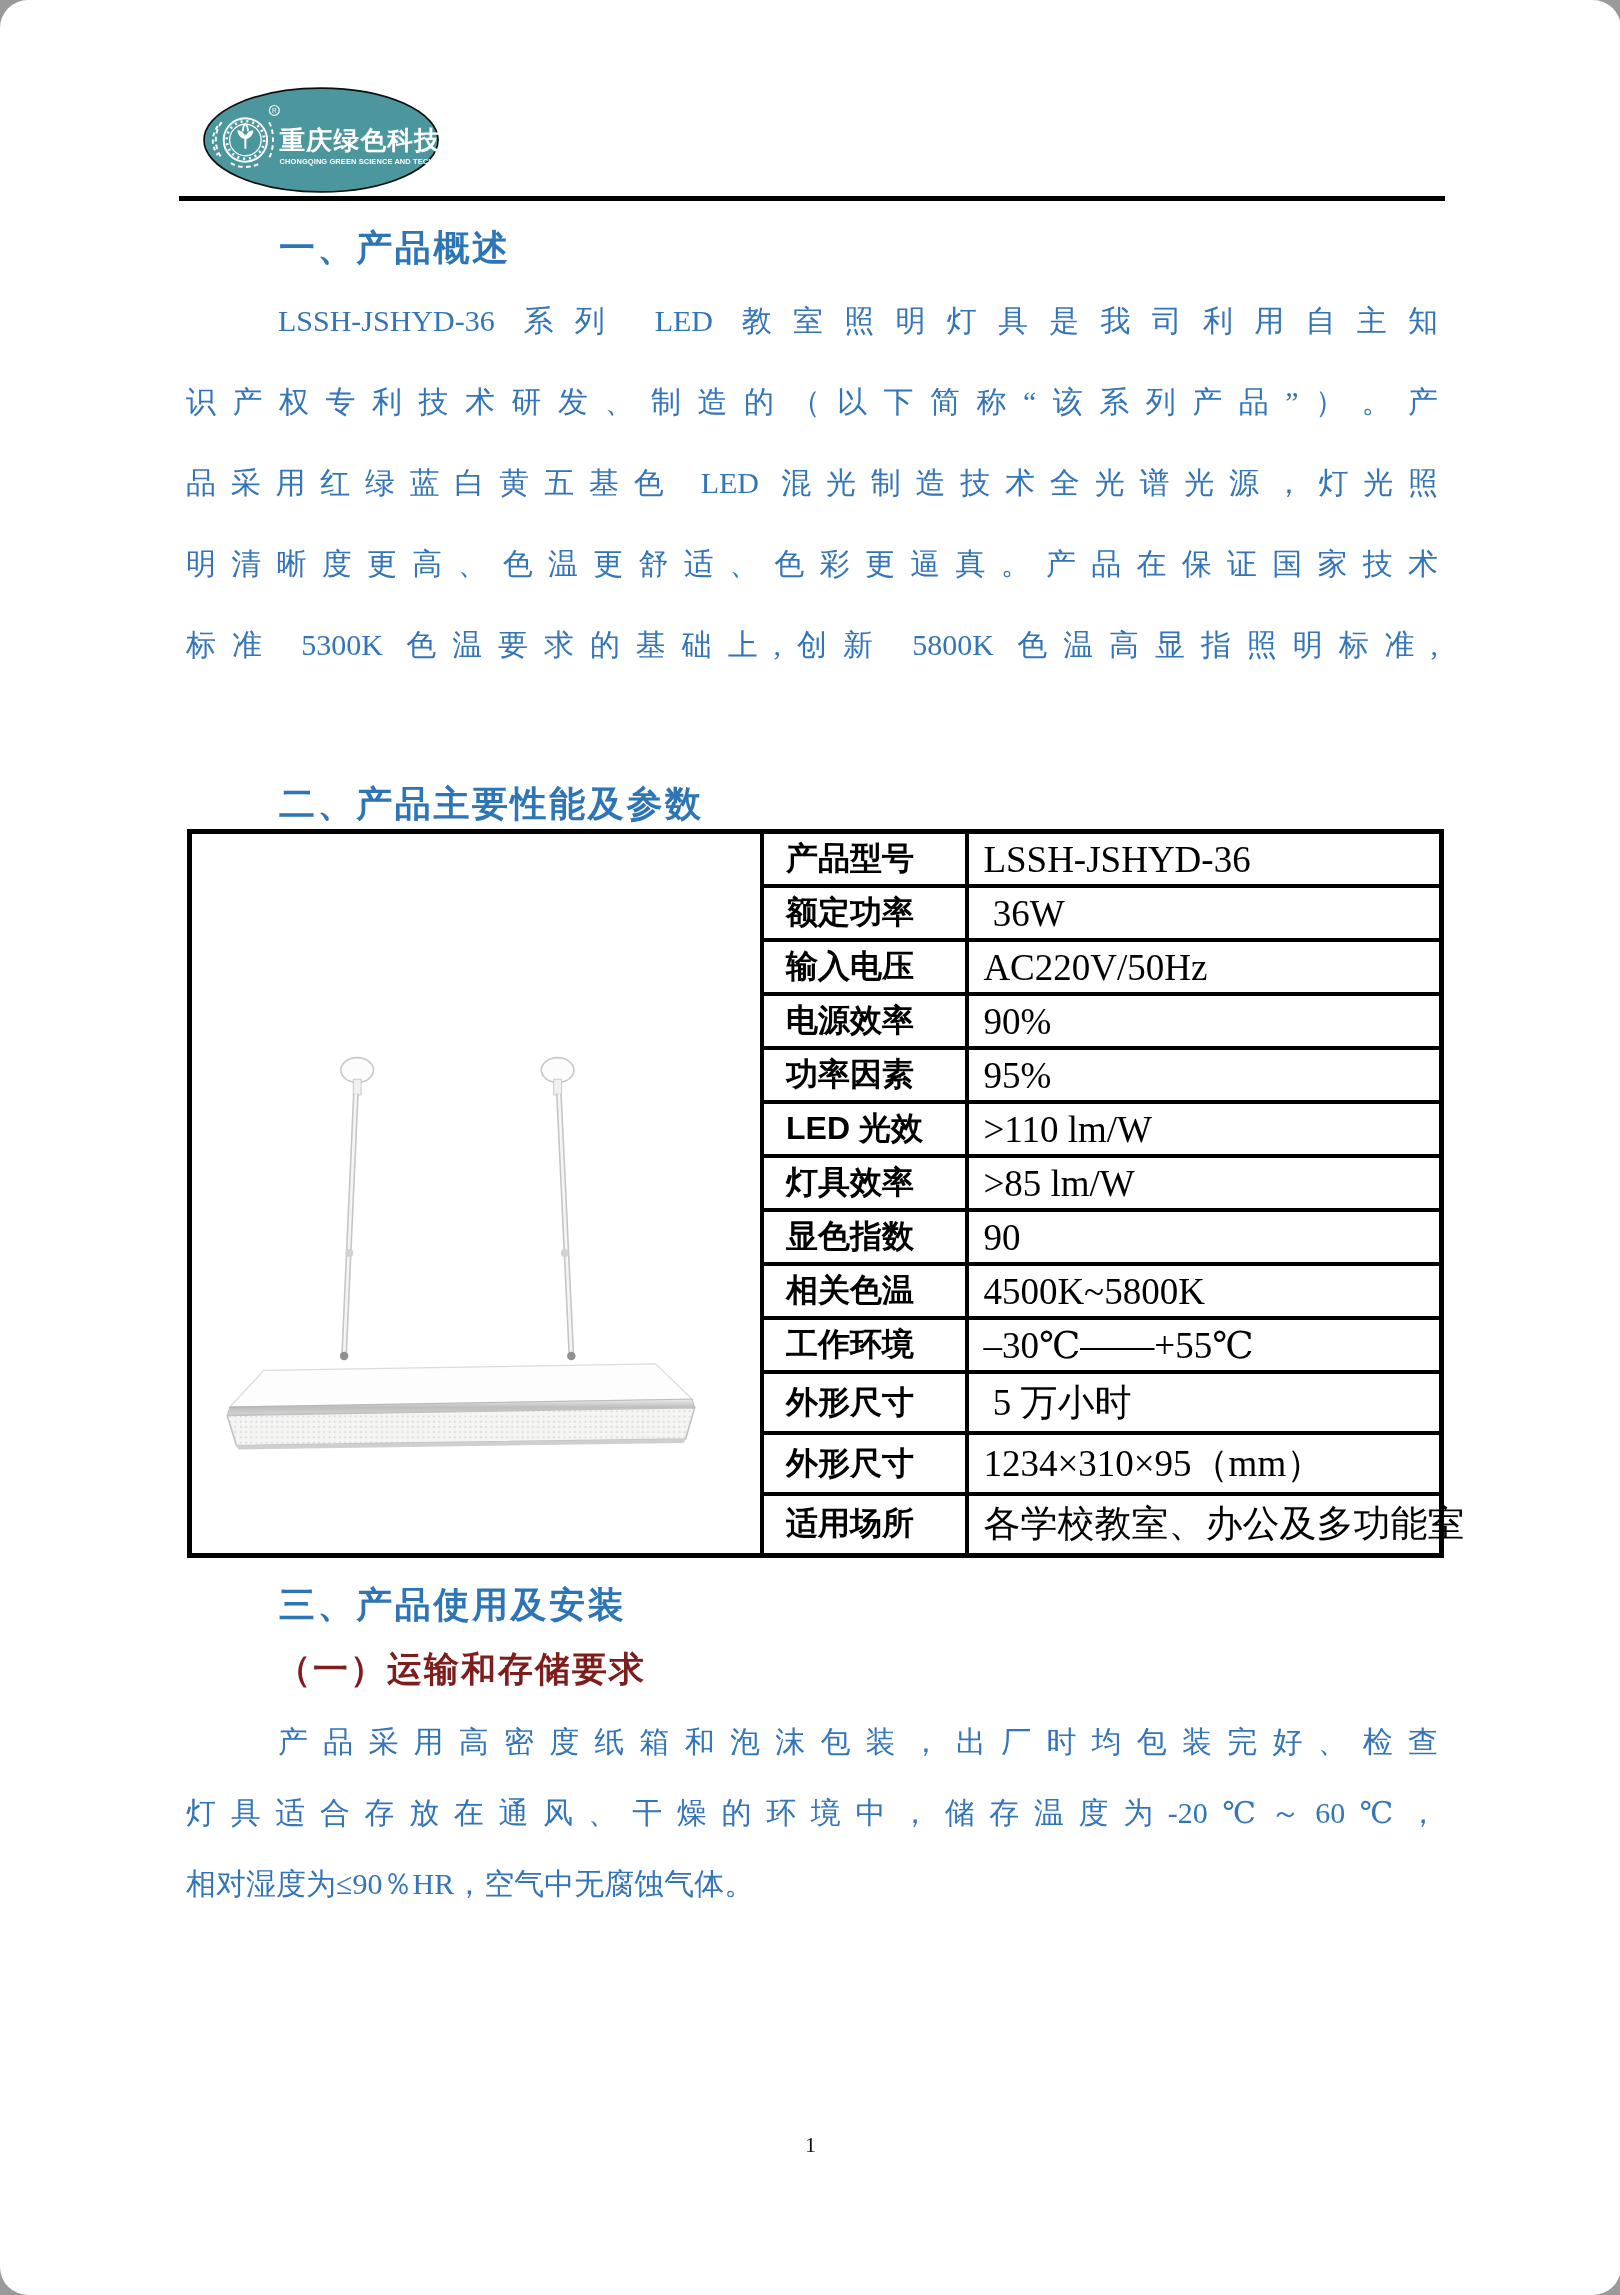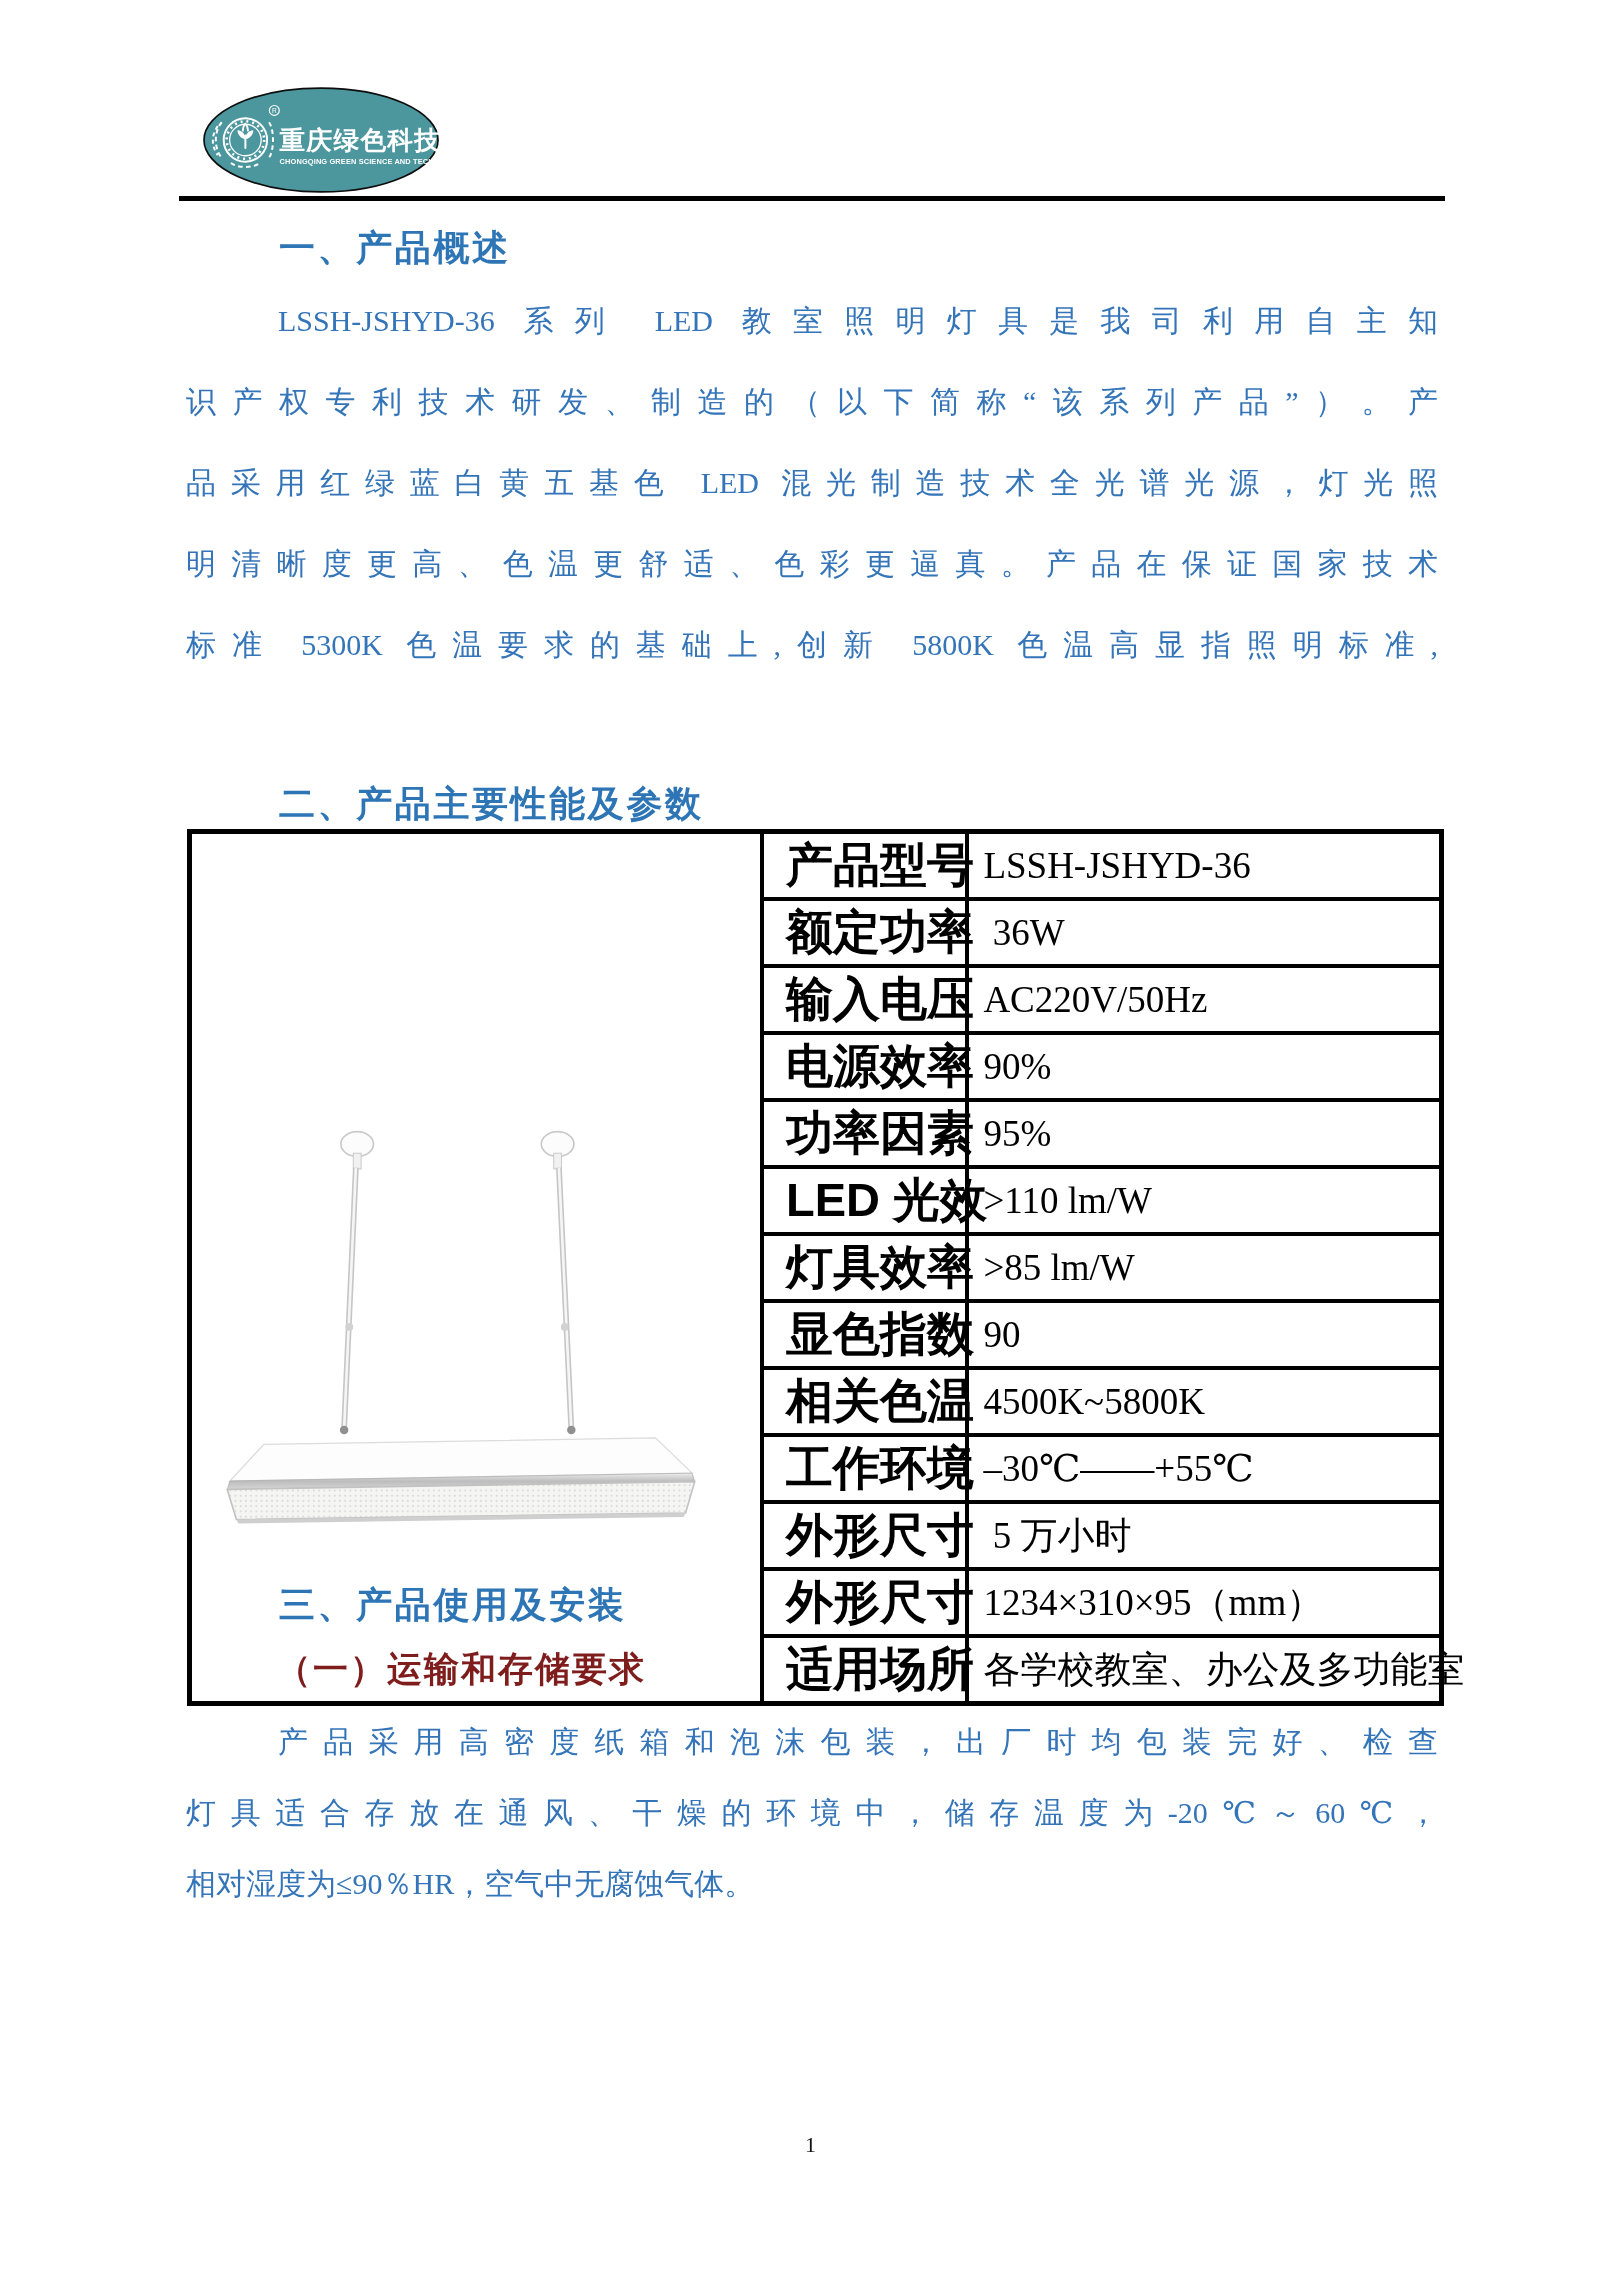--- a/index.html
+++ b/index.html
@@ -2,20 +2,21 @@
 <html style="font-size:10.5px"><head>
 <meta charset="utf-8">
 <style>
   html,body{margin:0;padding:0;background:#9a9a9a;}
   .page{
     position:relative;
     width:1621px;height:2295px;
     background:#ffffff;
     overflow:hidden;
     font-family:"Liberation Serif","DejaVu Serif",serif;
+    border-radius:28px;
   }
   
   .logo{position:absolute;left:202px;top:84px;width:238px;height:112px;}
   .header-rule{position:absolute;left:179px;top:196px;width:1266px;height:4.6px;background:#000;}
   
   .h-sec{
     position:absolute;left:279px;
     font-size:36px;line-height:63px;font-weight:bold;
     color:#2E75B6;letter-spacing:2.6px;white-space:nowrap;
   }
@@ -42,21 +43,21 @@
     width:1257px;height:729px;
     border-collapse:collapse;table-layout:fixed;
     background:#fff;
   }
   .spec-table{border:5.9px solid #000;}
   .spec-table td{border:4.6px solid #000;padding:0;vertical-align:middle;}
   td.img-cell{width:568px;background:#fff;}
   td.lbl{
     width:179px;
     font-family:"Liberation Sans","DejaVu Sans",sans-serif;
-    font-weight:600;font-size:47px;color:#000;
+    font-weight:600;font-size:32px;color:#000;
     padding-left:22px;white-space:nowrap;
   }
   td.val{
     font-size:37px;color:#000;
     padding-left:14.4px;white-space:pre;
     font-family:"Liberation Serif","DejaVu Serif",serif;
   }
   
   .page-num{
     position:absolute;left:0;top:2132px;width:100%;

